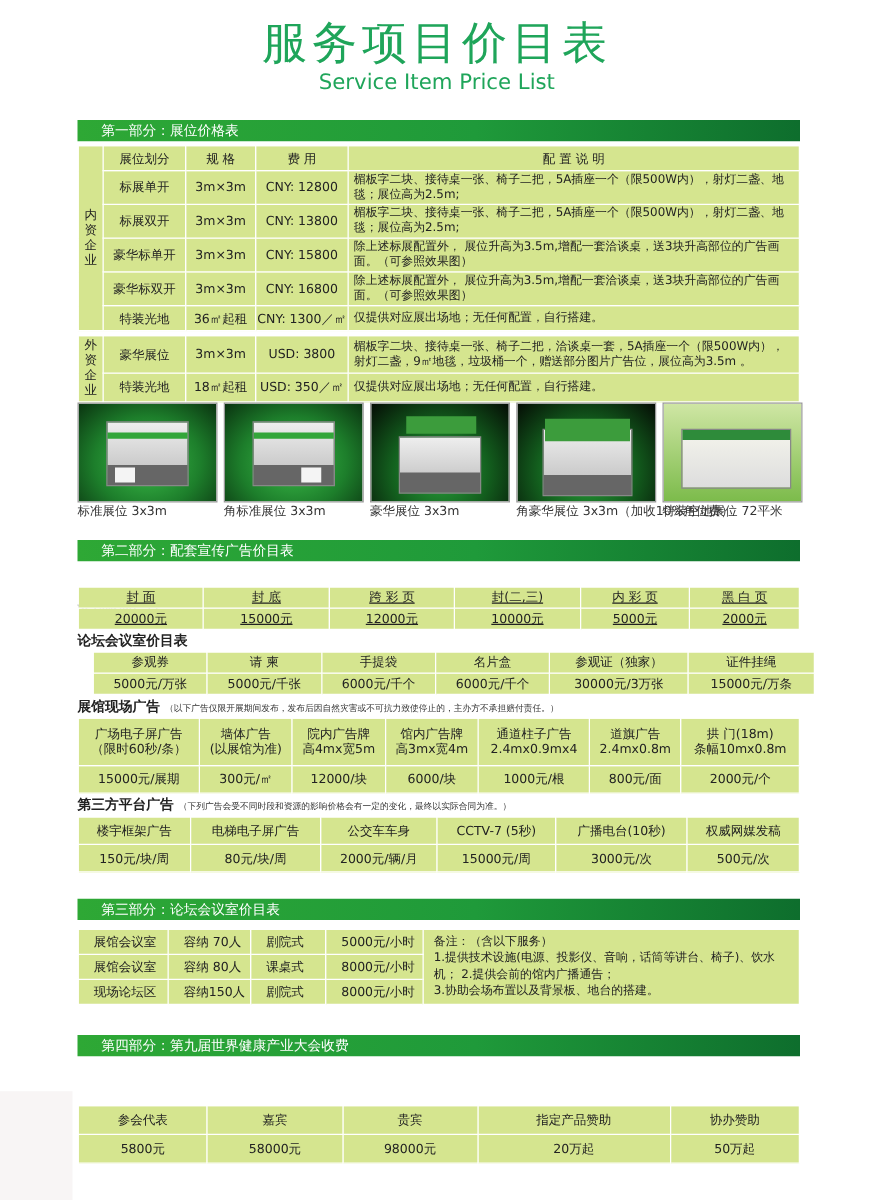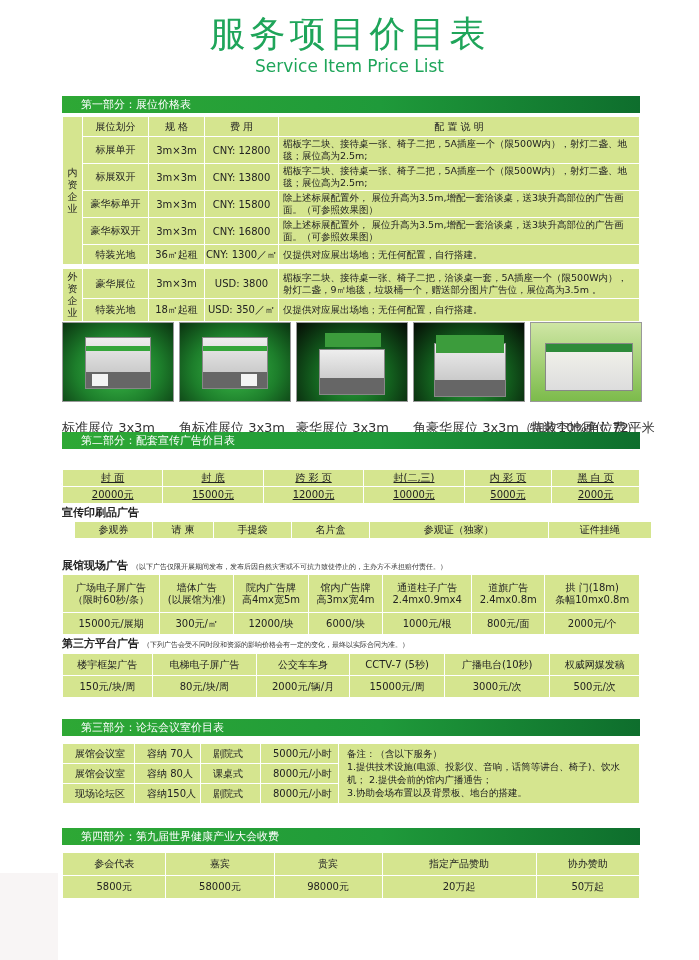--- a/index.html
+++ b/index.html
@@ -18,21 +18,21 @@
   .photo-card { width: 112px; }
   .photo { width: 112px; height: 80px; position: relative; overflow: hidden; border: 1px solid #999; }
   .photo .bg { position: absolute; inset: 0; background: radial-gradient(ellipse at 50% 60%, #3cbe4a 0%, #1d7e2b 55%, #0a3310 100%); }
   .photo .booth { position: absolute; left: 22px; top: 14px; width: 66px; height: 52px; background: linear-gradient(#eee, #bbb); border: 1px solid #888; }
   .photo .booth .stripe { position: absolute; top: 8px; left: 0; right: 0; height: 5px; background: #33a63a; }
   .photo .booth .floor { position: absolute; bottom: 0; left: 0; right: 0; height: 16px; background: #666; }
   .photo .booth .desk { position: absolute; bottom: 2px; left: 6px; width: 16px; height: 12px; background: #f4f4f4; }
   .photo.dark .bg { background: radial-gradient(ellipse at 50% 70%, #28a33b 0%, #135f1e 50%, #050c05 100%); }
   .photo.light .bg { background: linear-gradient(#cfe6a4, #7cbb4b); }
   .photo .banner { position: absolute; left: 28px; top: 10px; width: 56px; height: 14px; background: #3c9c3c; }
-  .caption { font-size: 13px; color: #333; margin-top: 17px; white-space: nowrap; }
+  .caption { font-size: 10px; color: #333; margin-top: 0; white-space: nowrap; }
   .subhead { position: absolute; left: 62px; font-size: 11px; color: #222; font-weight: bold; }
   .subhead .note { font-size: 7px; font-weight: normal; color: #333; margin-left: 4px; }
   .t2 td { height: 17px; font-size: 10px; }
   .t3 td { height: 20px; line-height: 12px; font-size: 10px; }
   .t4 td { height: 22px; }
   .t5 td { height: 20px; text-align: left; padding-left: 12px; }
   .t5 .notes { text-align: left; padding: 3px 8px; line-height: 13px; font-size: 9.5px; vertical-align: top; }
   .t6 td { height: 23px; font-size: 10px; }
 </style>
 </head>
@@ -181,30 +181,38 @@
     <td>20000元</td>
     <td>15000元</td>
     <td>12000元</td>
     <td>10000元</td>
     <td>5000元</td>
     <td>2000元</td>
   </tr>
 </tbody>
   </table>
 
-<div class="subhead" style="top:505px;">宣传印刷品广告</div>
+<div class="subhead" style="top:505px;">论坛会议室价目表</div>
 <table class="t2" style="top:521px; left:74px; width:578px;">
   <tbody>
       <tr>
     <td>参观券</td>
     <td>请  柬</td>
     <td>手提袋</td>
     <td>名片盒</td>
     <td>参观证（独家）</td>
     <td>证件挂绳</td>
+  </tr>
+  <tr>
+    <td>5000元/万张</td>
+    <td>5000元/千张</td>
+    <td>6000元/千个</td>
+    <td>6000元/千个</td>
+    <td>30000元/3万张</td>
+    <td>15000元/万条</td>
   </tr>
 </tbody>
   </table>
 
 <div class="subhead" style="top:558px;">
   <span>展馆现场广告</span><span class="note">（以下广告仅限开展期间发布，发布后因自然灾害或不可抗力致使停止的，主办方不承担赔付责任。）</span>
 </div>
 <table class="t3" style="top:574px; left:62px; width:578px;">
   <tbody>
       <tr style="height:38px;">
@@ -303,21 +311,21 @@
   <tr>
     <td>现场论坛区</td>
     <td>容纳150人</td>
     <td>剧院式</td>
     <td>8000元/小时</td>
   </tr>
 </tbody>
   </table>
 
 <div class="section-bar" style="top:828px;">第四部分：第九届世界健康产业大会收费</div>
-<table class="t6" style="top:852px; left:62px; width:578px;">
+<table class="t6" style="top:884px; left:62px; width:578px;">
   <tbody>
       <tr>
     <td>参会代表</td>
     <td>嘉宾</td>
     <td>贵宾</td>
     <td>指定产品赞助</td>
     <td>协办赞助</td>
   </tr>
   <tr>
     <td>5800元</td>

